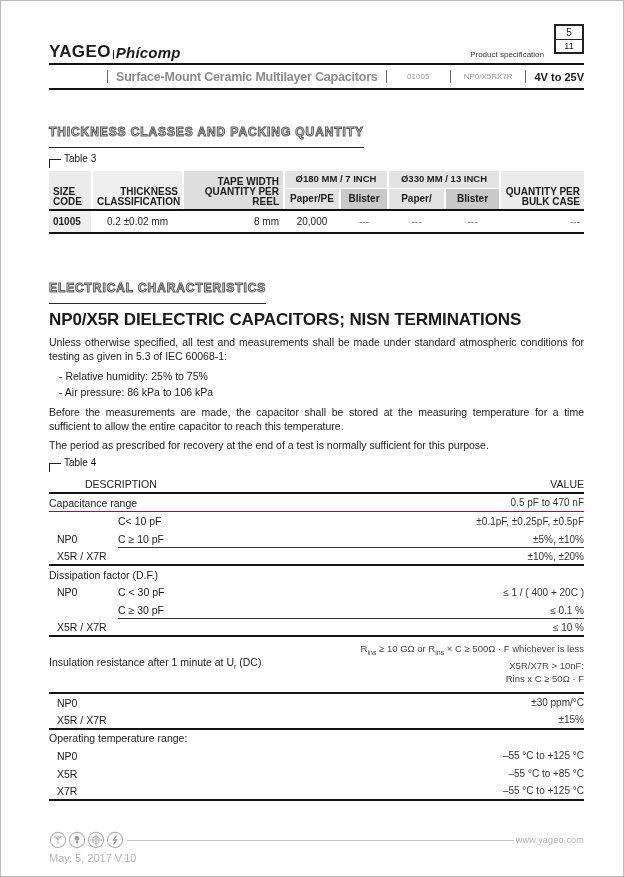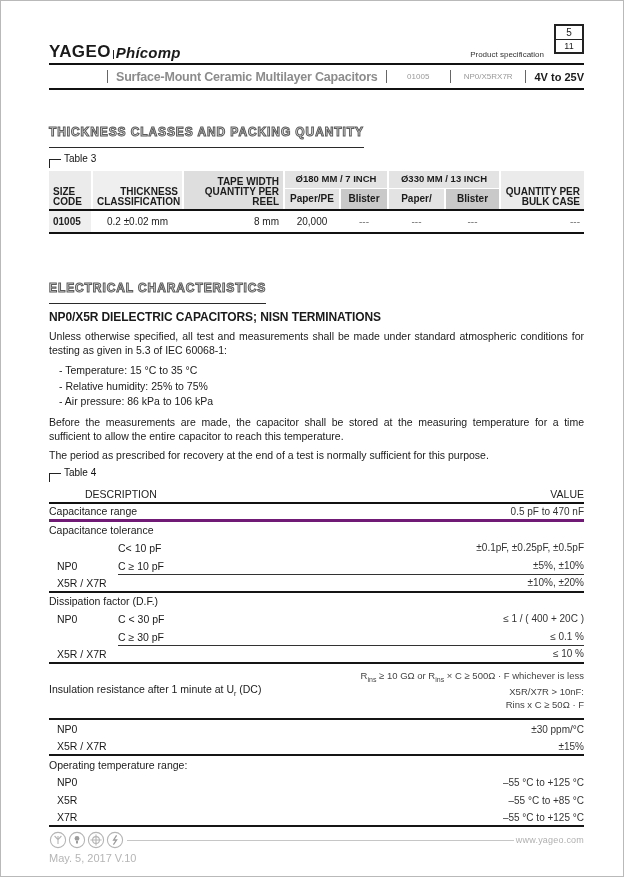--- a/index.html
+++ b/index.html
@@ -48,35 +48,35 @@
   .c-bl2  { grid-column:7; grid-row:2; background:#c9c9c9 !important; text-align:center; justify-content:center !important; }
   .t3line { height:2px; background:#111; }
   .t3r { height:21px; align-items:center; font-size:10px; color:#222; }
   .t3r > div { padding:0 4px; }
   .d-size { background:#efefef; font-weight:bold; align-self:stretch; display:flex; align-items:center; }
   .d-c { text-align:center; } .d-r { text-align:right; }
   .dash { color:#777; }
 
   
   .s2 { margin:44px 39px 0 48px; }
-  .subhead { margin-top:6px; font-size:12px; font-weight:bold; letter-spacing:-.1px; }
+  .subhead { margin-top:6px; font-size:17px; font-weight:bold; letter-spacing:-.1px; }
   .para { margin-top:5px; font-size:10.5px; line-height:14px; text-align:justify; color:#1a1a1a; }
   .bullets { margin-top:6px; padding-left:10px; }
   .bullet { font-size:10.5px; line-height:15.5px; }
 
   
   .t4 { margin-top:4px; }
   .t4head { display:flex; justify-content:space-between; align-items:flex-end; height:18px; border-bottom:2.5px solid #111; font-size:10.5px; color:#222; padding-bottom:2px;padding-left:36px; }
   .t4row { display:flex; align-items:center; min-height:18px; font-size:10.5px; position:relative; }
   .t4row .mat { width:69px; padding-left:8px; flex:0 0 auto; }
   .t4row .cond { flex:0 0 auto; }
   .t4row .val { margin-left:auto; text-align:right; font-size:10px; color:#333; padding-left:10px; }
   .t4group { display:flex; align-items:center; min-height:17px; font-size:10.5px; }
   .pl::after { content:""; position:absolute; left:69px; right:0; bottom:0; border-bottom:1px solid #333; }
-  .sep1 { border-bottom:3px solid #701a75;gap:11px; }
+  .sep1 { border-bottom:1px solid #701a75;gap:11px; }
   .sep2 { border-bottom:2px solid #151515; }
   .ins { display:flex; padding:5px 0 7px; }
   .ins .lbl { font-size:10.5px; align-self:center; flex:0 0 auto; }
   .ins .vals { margin-left:auto; text-align:right; font-size:9.5px; color:#444; line-height:13px; }
   sub { font-size:7px; }
   .grp2 { line-height:14.5px; padding:2px 0; font-size:10.5px; }
 
   
   .footer { position:absolute; left:48px; right:39px; top:830px; }
   .frow { display:flex; align-items:center; }
@@ -144,21 +144,20 @@
       <div class="d-r dash">---</div>
     </div>
     <div class="t3line"></div>
   </div>
 
   <div class="s2">
     <span class="sechead">ELECTRICAL CHARACTERISTICS</span>
     <div class="subhead">NP0/X5R DIELECTRIC CAPACITORS; NISN TERMINATIONS</div>
     <div class="para">Unless otherwise specified, all test and measurements shall be made under standard  atmospheric conditions for testing as given in 5.3 of IEC 60068-1:</div>
     <div class="bullets">
-      <div class="bullet">- Temperature: 15 °C to 35 °C</div>
       <div class="bullet">- Relative humidity: 25% to 75%</div>
       <div class="bullet">- Air pressure: 86 kPa to 106 kPa</div>
     </div>
     <div class="para">Before the measurements are made, the capacitor shall be stored at the measuring temperature for a time sufficient to allow the entire capacitor to reach this temperature.</div>
     <div class="para">The period as prescribed for recovery at the end of a test is normally sufficient for this purpose.</div>
     <div class="tlabel">
       <span class="bracket"></span>
       <span>Table 4</span>
     </div>
 
@@ -167,21 +166,20 @@
         <span>DESCRIPTION</span>
         <span>VALUE</span>
       </div>
 
       <div class="t4row sep1">
         <span>Capacitance range</span>
         <span class="val">0.5 pF to 470 nF</span>
       </div>
 
       <div>
-        <div class="t4group">Capacitance tolerance</div>
         <div class="t4row">
           <span class="mat"></span>
           <span class="cond">C&lt; 10 pF</span>
           <span class="val">±0.1pF, ±0.25pF, ±0.5pF</span>
         </div>
         <div class="t4row pl">
           <span class="mat">NP0</span>
           <span class="cond">C ≥ 10 pF</span>
           <span class="val">±5%, ±10%</span>
         </div>

